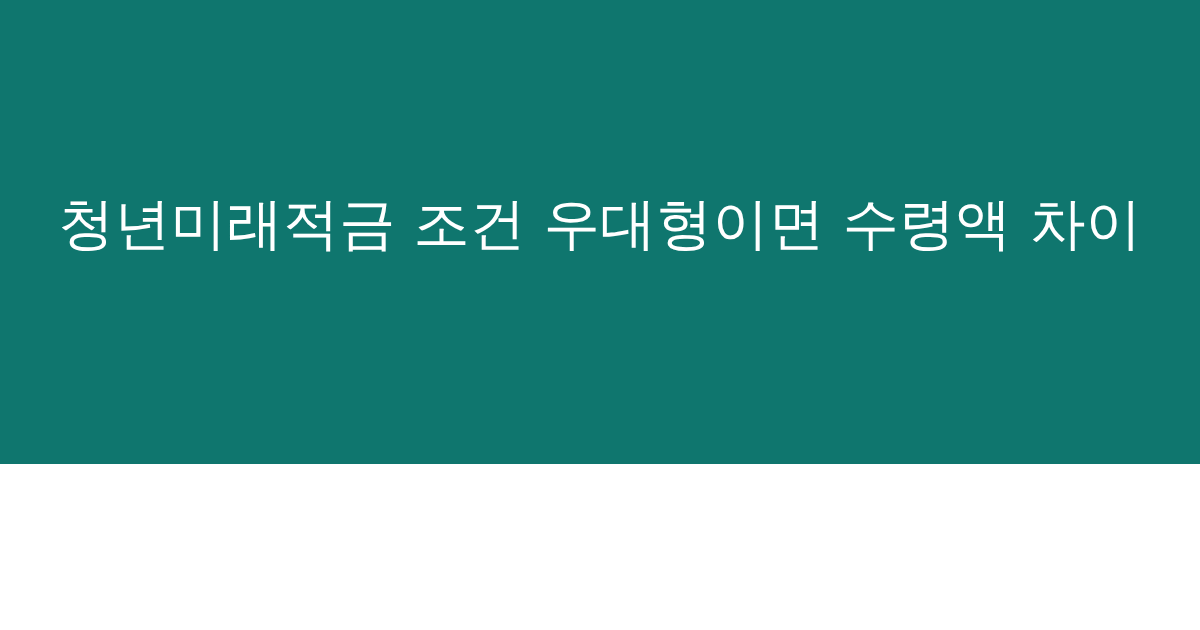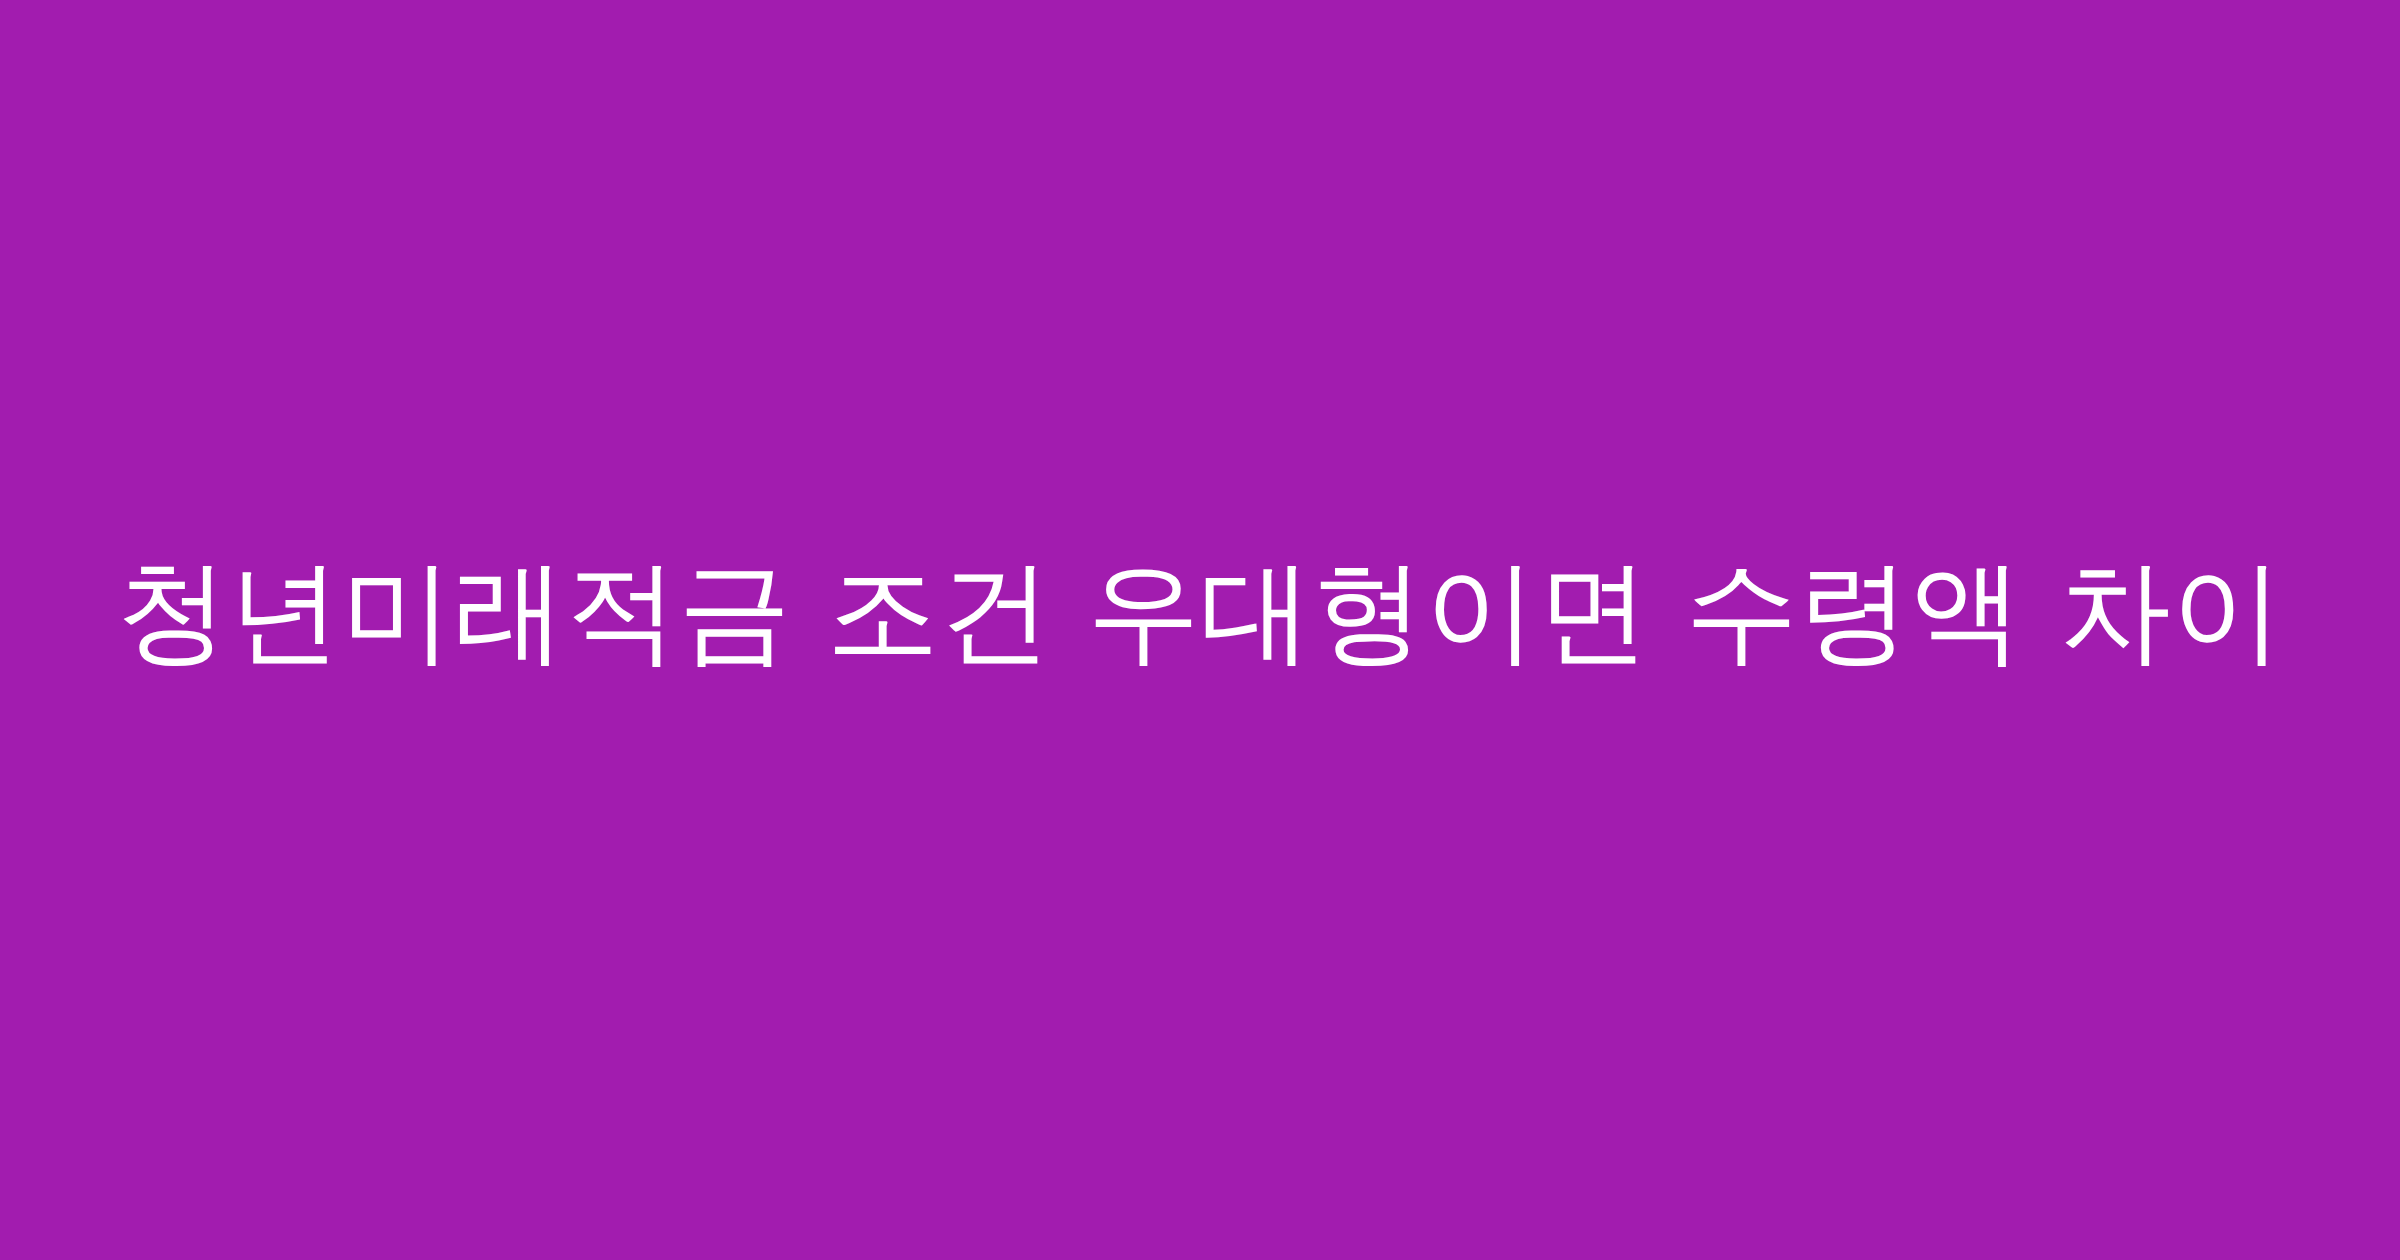--- a/index.html
+++ b/index.html
@@ -13,25 +13,25 @@
     height: 630px;
     overflow: hidden;
     font-family: "DejaVu Sans", "Liberation Sans", sans-serif;
     background: #ffffff;
   }
 
   .og-card {
     position: relative;
     box-sizing: border-box;
     width: 1200px;
-    height: 630px;
+    height: 464px;
     display: flex;
     align-items: center;
     justify-content: center;
-    background-color: #a21caf;
+    background-color: #0f766e;
   }
 
   .og-card__inner {
     box-sizing: border-box;
     width: 100%;
     padding: 0 60px;
     display: flex;
     align-items: center;
     justify-content: center;
     

